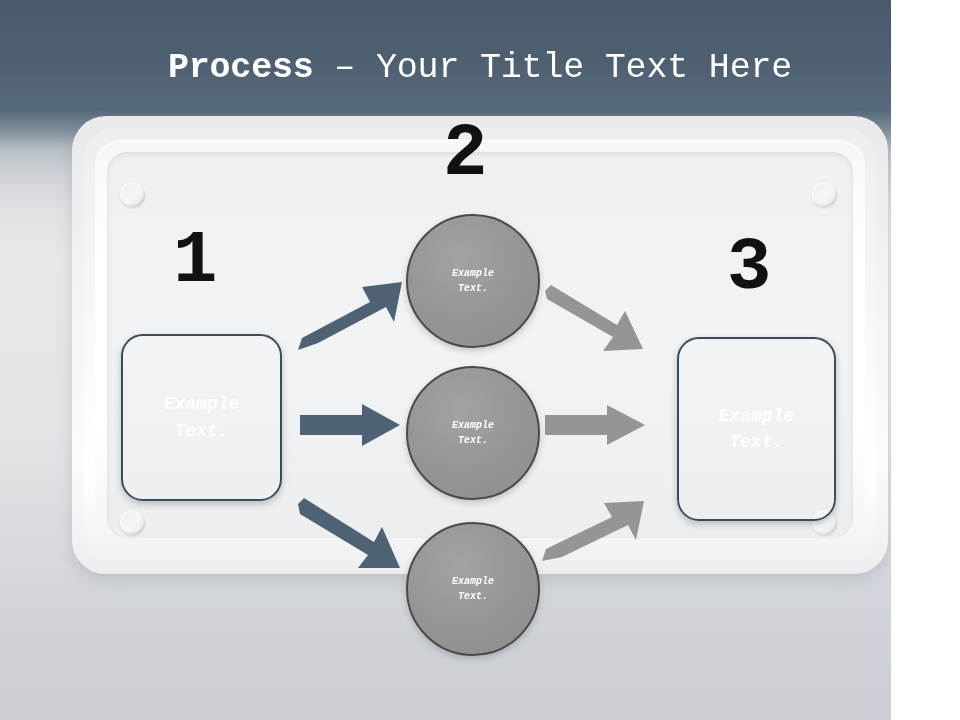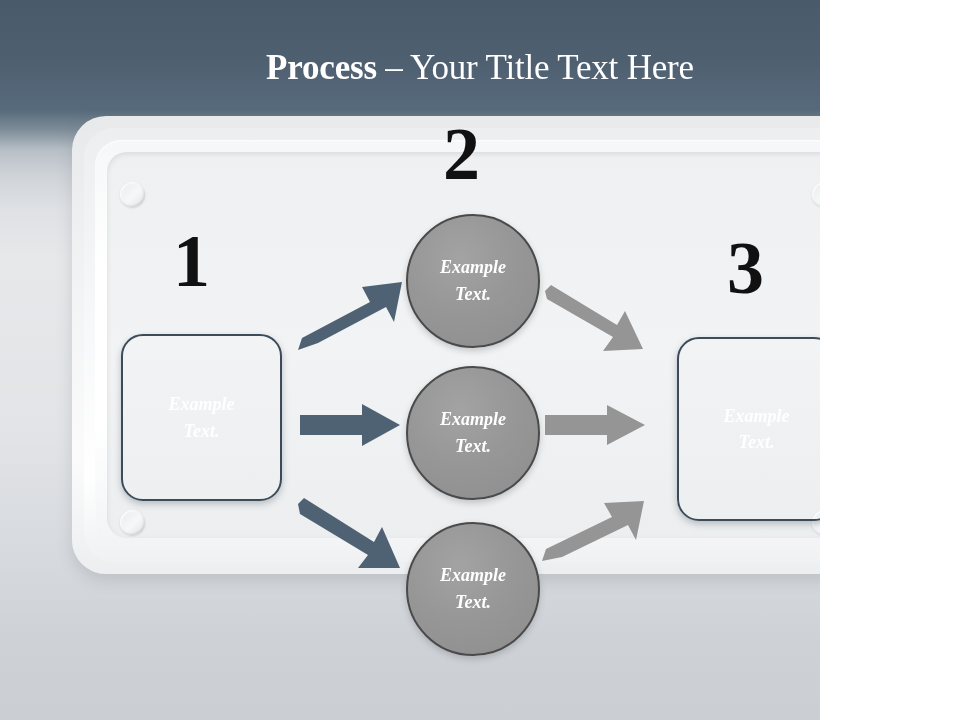--- a/index.html
+++ b/index.html
@@ -2,24 +2,24 @@
 <html><head>
 <meta charset="utf-8">
 <style>
   html, body {
     margin: 0;
     padding: 0;
     background: #ffffff;
   }
   #slide {
     position: relative;
-    width: 820px;
+    width: 891px;
     height: 720px;
     overflow: hidden;
-    font-family: Liberation Serif, serif;
+    font-family: Liberation Mono, monospace;
     background: linear-gradient(to bottom,
         #495a6b 0px,
         #4e5f70 60px,
         #576a7b 110px,
         #7e8d99 130px,
         #b7bfc6 150px,
         #cfd3d8 175px,
         #dfe1e4 210px,
         #e6e8ea 260px,
         #e2e4e7 430px,
@@ -133,21 +133,21 @@
 
   
   .circle {
     position: absolute;
     border-radius: 50%;
     background: radial-gradient(circle at 40% 32%, #a3a3a3 0%, #979797 45%, #8d8d8d 100%);
     border: 2px solid #4a4a4a;
     color: #ffffff;
     font-weight: bold;
     font-style: italic;
-    font-size: 18px;
+    font-size: 10px;
     line-height: 1.5;
     text-align: center;
     display: flex;
     align-items: center;
     justify-content: center;
     box-shadow: 0 3px 6px rgba(90,95,100,0.3);
   }
   .circle.c-top { left: 406px; top: 214px; width: 130px; height: 130px; }
   .circle.c-mid { left: 406px; top: 366px; width: 130px; height: 130px; }
   .circle.c-bot { left: 406px; top: 522px; width: 130px; height: 130px; }

